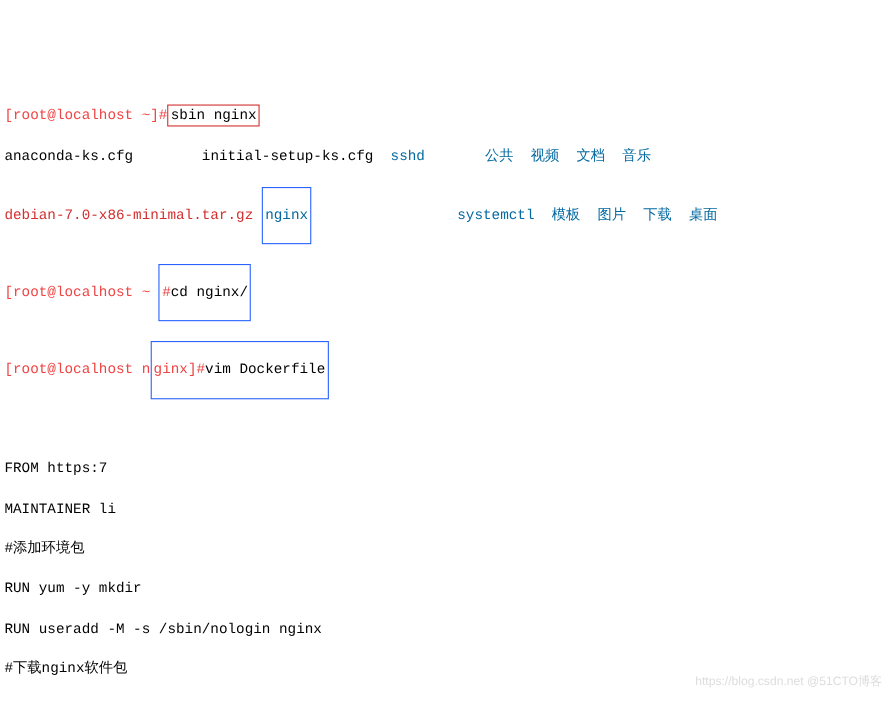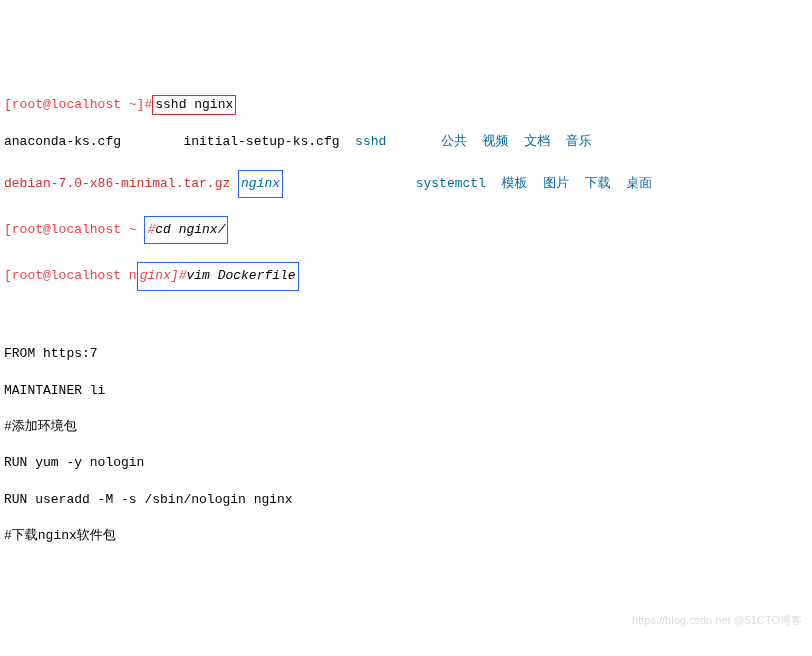--- a/index.html
+++ b/index.html
@@ -10,48 +10,48 @@
       padding: 4px;
       width: 812px;
       line-height: 1.4;
       white-space: pre;
     }
     .cyan { color: #ef4444; }
     .blue { color: #0369a1; }
     .red { color: #D32F2F; }
     .black { color: #000; }
     .box-red { border: 1.5px solid #D32F2F; padding: 0 2px; display: inline-block; }
-    .box-blue { border: 1.5px solid #2962FF; padding: 4px 2px; display: inline-block; font-style: italic; }
+    .box-blue { border: 1.5px solid #2962FF; padding: 16px 2px; display: inline-block; }
     .shell-line { display: block; }
     .line { display: block; }
     .watermark {
       position: fixed;
       right: 10px;
       bottom: 28px;
       color: #ddd;
       font-size: 11px;
       font-family: sans-serif;
     }
   </style>
 </head>
 <body>
 
 
 
 <div>
-<span class="shell-line"><span class="cyan">[root@localhost ~]#</span><span class="box-red black">sshd nginx</span></span>
+<span class="shell-line"><span class="cyan">[root@localhost ~]#</span><span class="box-red black">sbin nginx</span></span>
 <span class="shell-line"><span class="black">anaconda-ks.cfg</span>        <span class="black">initial-setup-ks.cfg</span>  <span class="blue">sshd</span>       <span class="blue">公共</span>  <span class="blue">视频</span>  <span class="blue">文档</span>  <span class="blue">音乐</span></span>
 <span class="shell-line"><span class="red">debian-7.0-x86-minimal.tar.gz</span> <span class="box-blue blue">nginx</span>                 <span class="blue">systemctl</span>  <span class="blue">模板</span>  <span class="blue">图片</span>  <span class="blue">下载</span>  <span class="blue">桌面</span></span>
 <span class="shell-line"><span class="cyan">[root@localhost ~ </span><span class="box-blue"><span class="cyan">#</span><span class="black">cd nginx/</span></span></span>
 <span class="shell-line"><span class="cyan">[root@localhost n</span><span class="box-blue"><span class="cyan">ginx]#</span><span class="black">vim Dockerfile</span></span></span>
 <span class="line"> </span>
 <span class="line black">FROM https:7</span>
 <span class="line black">MAINTAINER li</span>
 <span class="line black">#添加环境包</span>
-<span class="line black">RUN yum -y nologin</span>
+<span class="line black">RUN yum -y mkdir</span>
 <span class="line black">RUN useradd -M -s /sbin/nologin nginx</span>
 <span class="line black">#下载nginx软件包</span>
 
 
 
 
 
 
 
 

